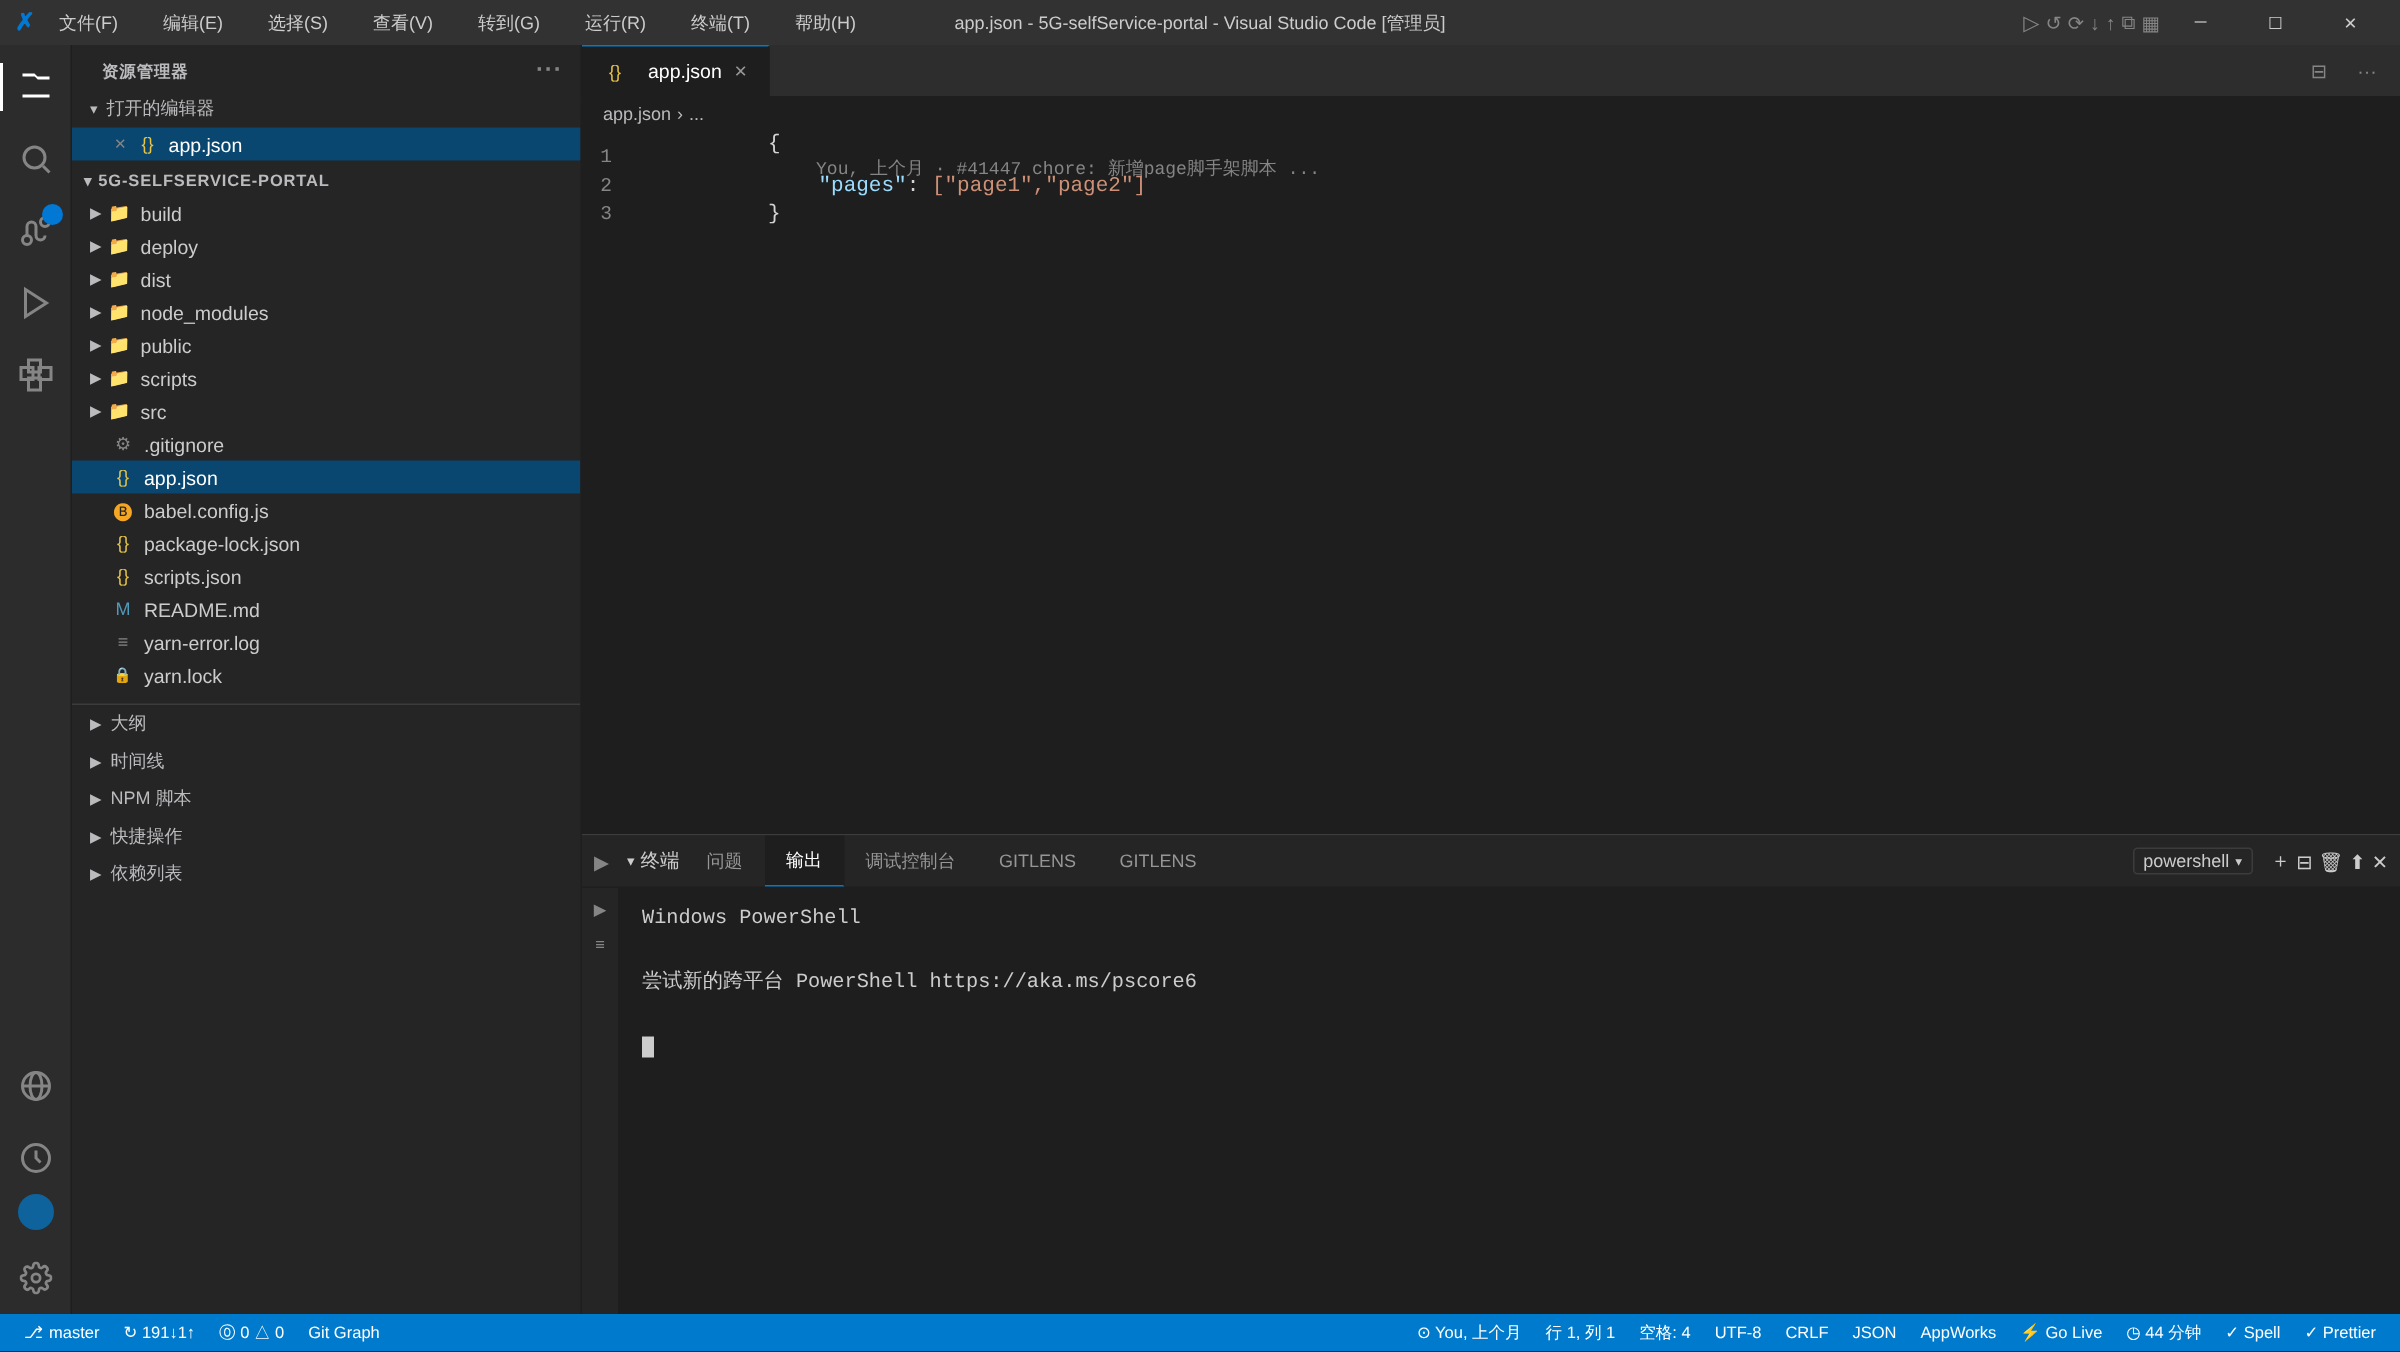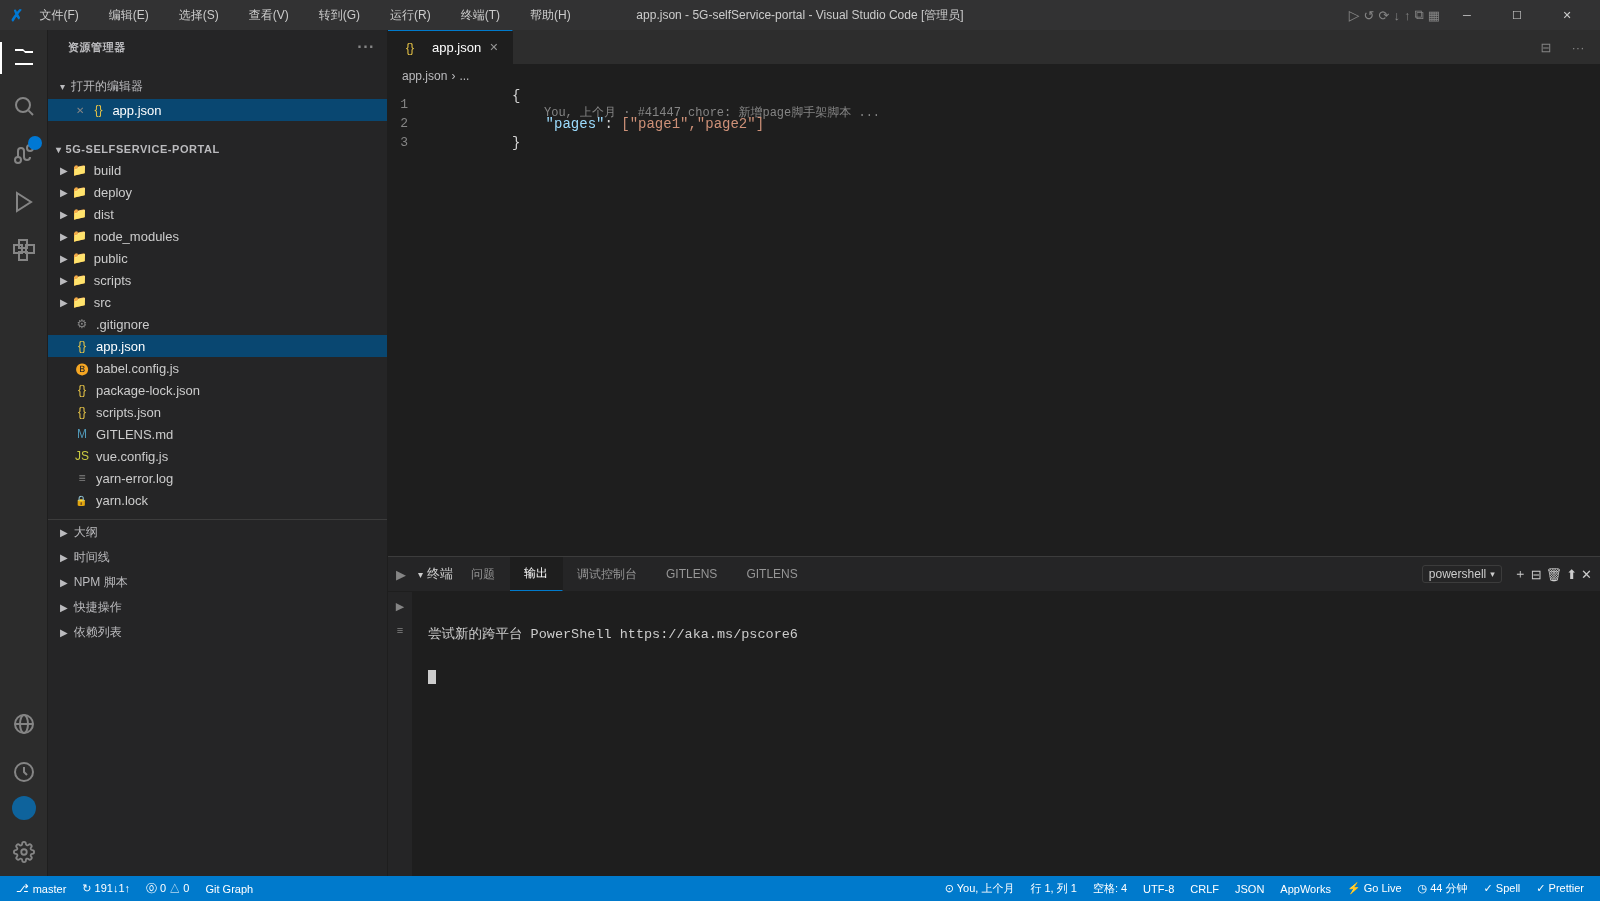--- a/index.html
+++ b/index.html
@@ -124,21 +124,20 @@
     }
 
     
     .sidebar {
       width: 340px;
       background: #252526;
       border-right: 1px solid #1e1e1e;
       overflow-y: auto;
       display: flex;
       flex-direction: column;
-      gap: 14px;
     }
     .sidebar-header {
       display: flex;
       align-items: center;
       justify-content: space-between;
       padding: 8px 12px 4px 20px;
       font-size: 11px;
       font-weight: 600;
       color: #bbbbbe;
       text-transform: uppercase;
@@ -627,26 +626,21 @@
         <span>package-lock.json</span>
       </div>
       <div class="tree-item tree-indent-1">
         <span style="margin-right:4px;width:10px;"></span>
         <span class="file-icon icon-json">{}</span>
         <span>scripts.json</span>
       </div>
       <div class="tree-item tree-indent-1">
         <span style="margin-right:4px;width:10px;"></span>
         <span class="file-icon icon-md">M</span>
-        <span>GITLENS.md</span>
-      </div>
-      <div class="tree-item tree-indent-1">
-        <span style="margin-right:4px;width:10px;"></span>
-        <span class="file-icon icon-js">JS</span>
-        <span>vue.config.js</span>
+        <span>README.md</span>
       </div>
       <div class="tree-item tree-indent-1">
         <span style="margin-right:4px;width:10px;"></span>
         <span class="file-icon icon-log">≡</span>
         <span>yarn-error.log</span>
       </div>
       <div class="tree-item tree-indent-1">
         <span style="margin-right:4px;width:10px;"></span>
         <span class="file-icon icon-yarn" style="color:#2c8ebb;font-size:10px;">🔒</span>
         <span>yarn.lock</span>
@@ -747,20 +741,21 @@
           <div class="action-btn" title="Close Panel">✕</div>
         </div>
       </div>
 
       <div class="terminal-wrapper">
         <div class="terminal-sidebar">
           <div class="terminal-sidebar-btn">▶</div>
           <div class="terminal-sidebar-btn">≡</div>
         </div>
         <div class="terminal-content">
+          <div class="terminal-line">Windows PowerShell</div>
           <div class="terminal-line">&nbsp;</div>
           <div class="terminal-line">尝试新的跨平台 PowerShell https://aka.ms/pscore6</div>
           <div class="terminal-line">&nbsp;</div>
           <div class="terminal-line">
             <span class="terminal-cursor"></span>
           </div>
         </div>
       </div>
     </div>
 

